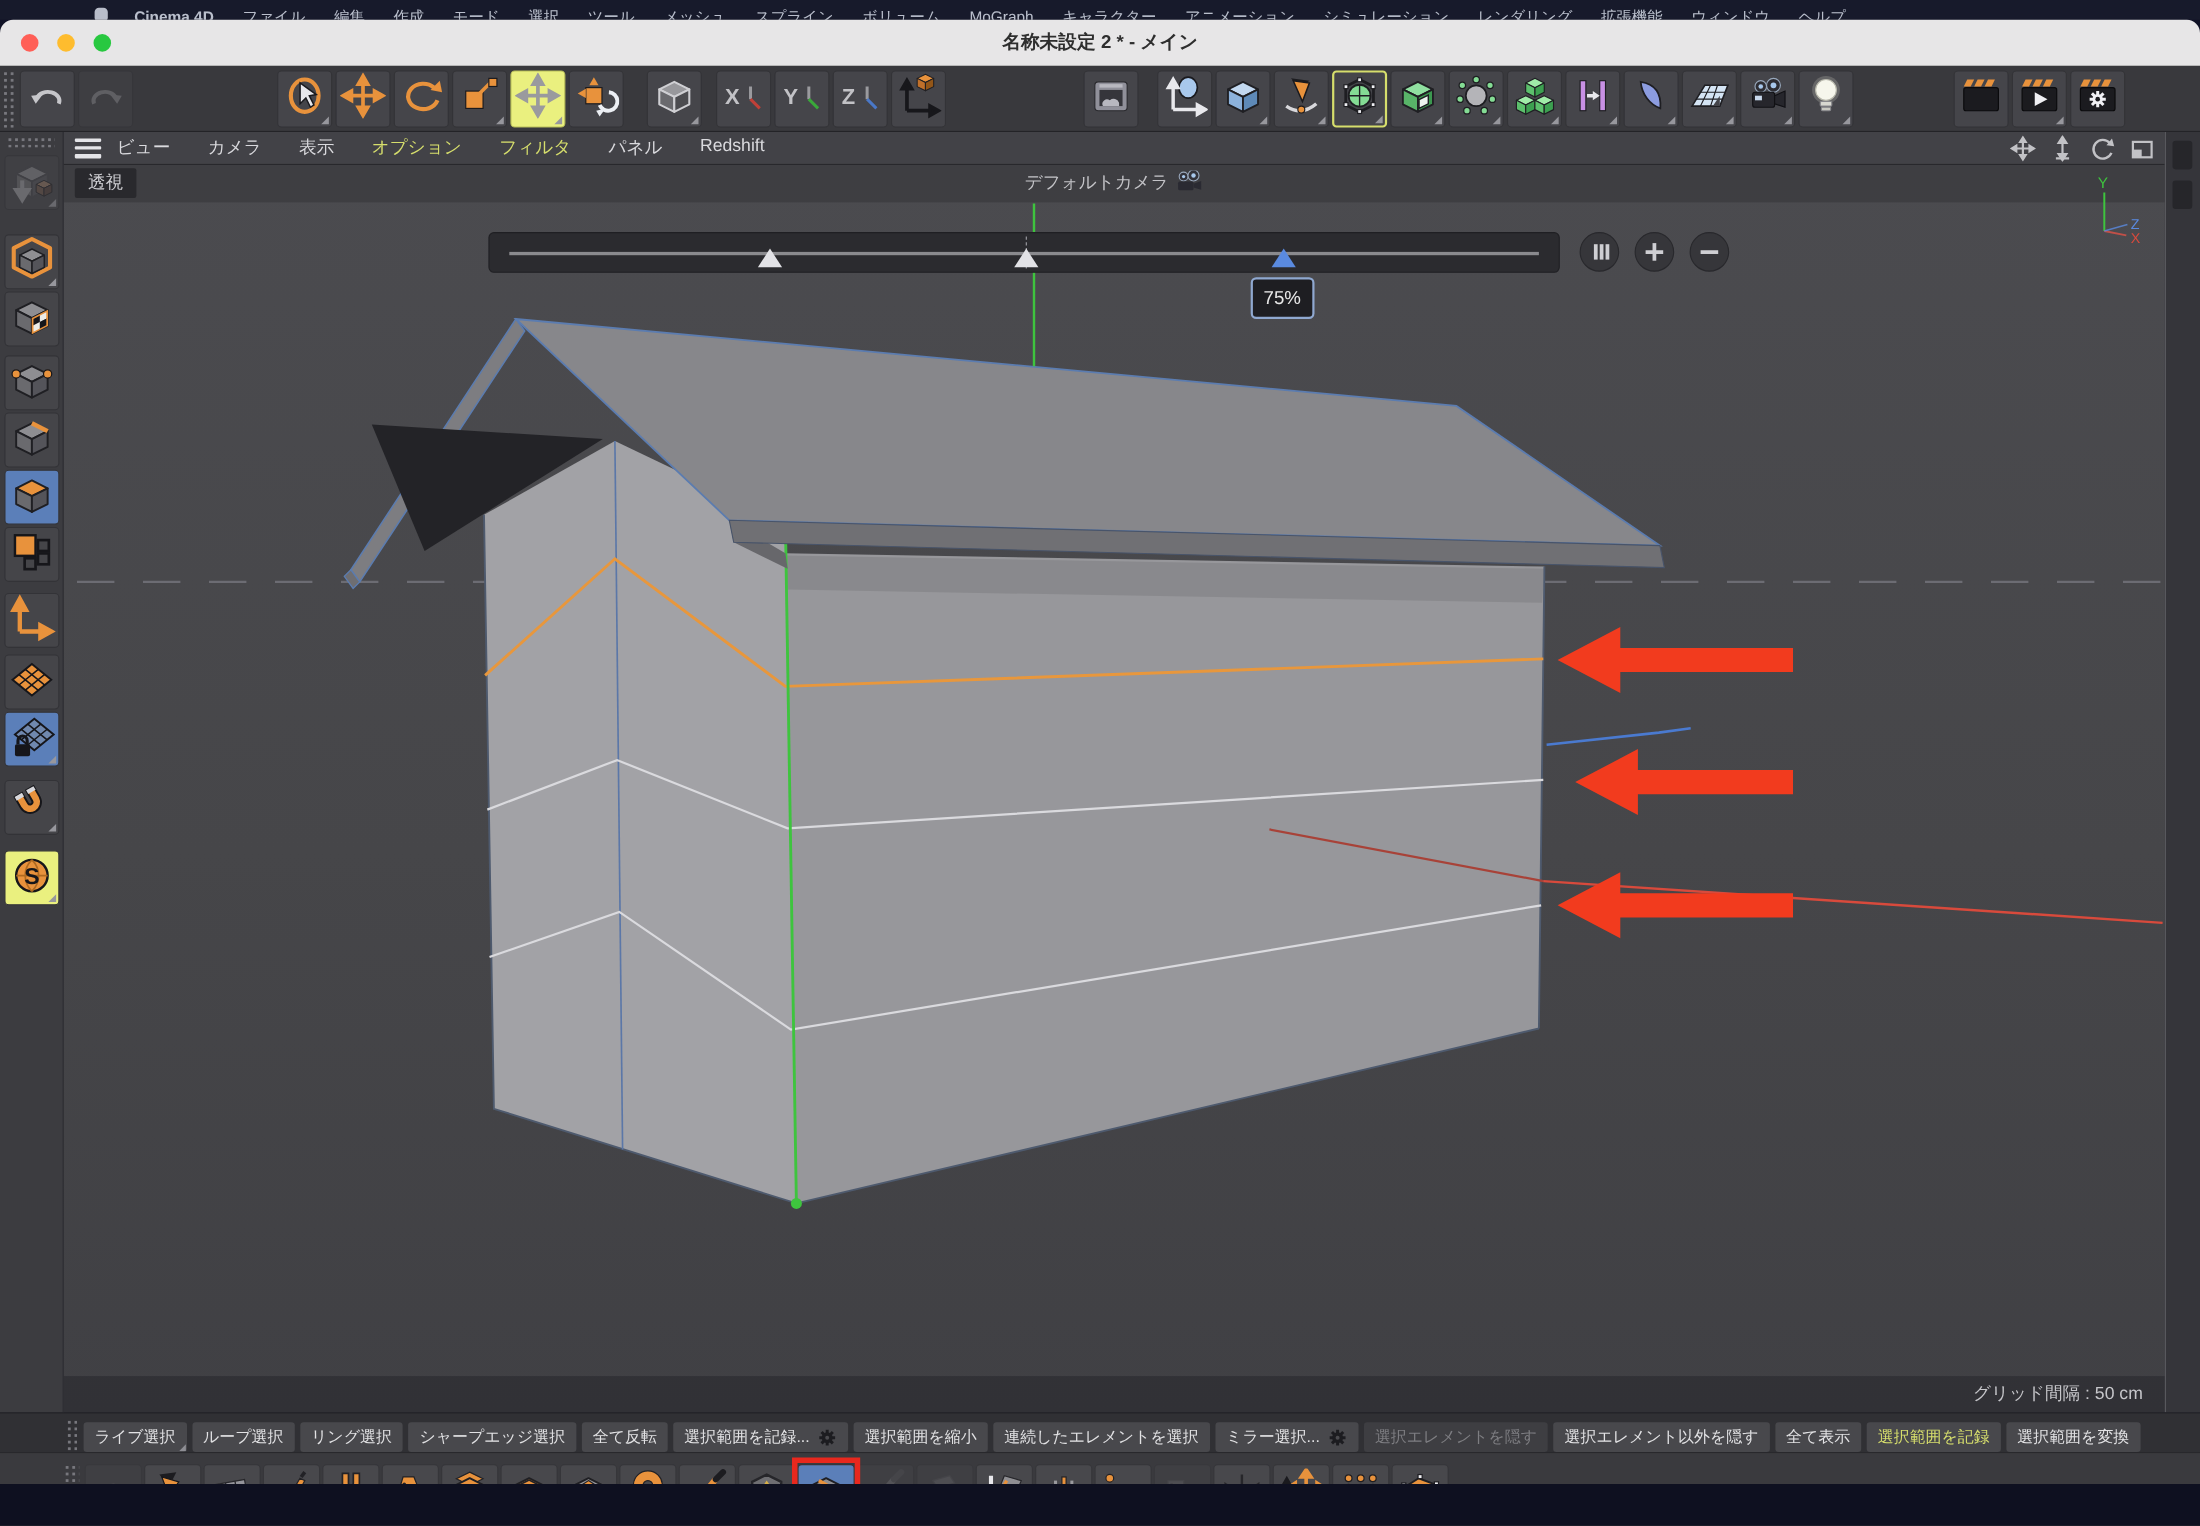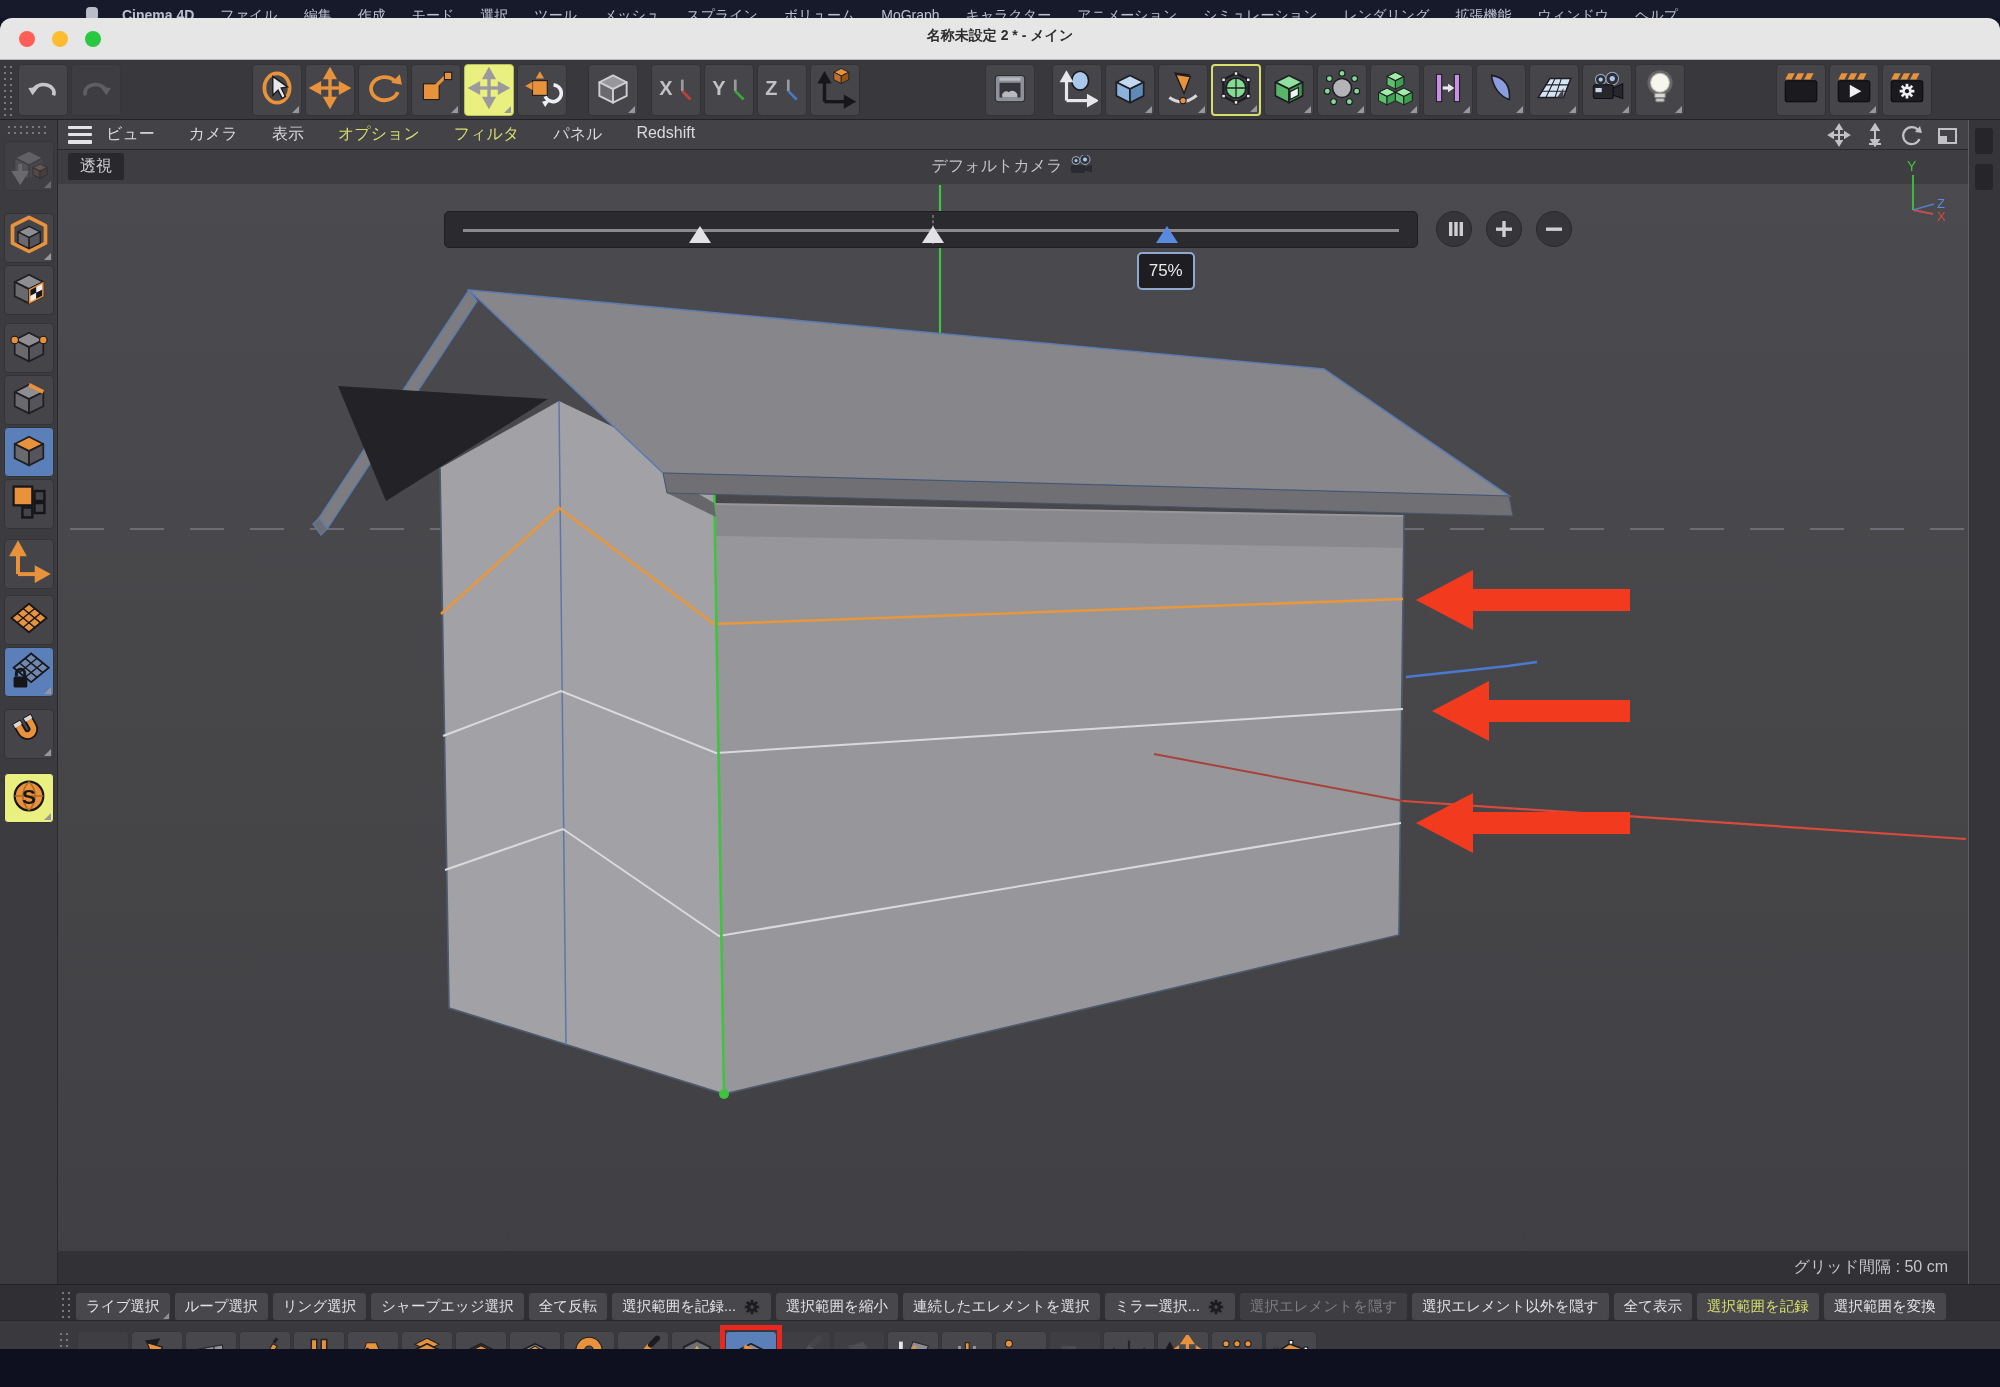--- a/index.html
+++ b/index.html
@@ -10,21 +10,21 @@
   #apple-dot{width:12px;height:13px;border-radius:4px;background:rgba(225,230,242,.8);margin:7px 0 0 86px;flex:none;}
   #menubar-items{display:flex;gap:26px;margin:5px 0 0 24px;white-space:nowrap;}
   #menubar-items span{font-size:14px;line-height:20px;color:rgba(222,228,240,.82);}
   #menubar-items span:first-child{font-weight:bold;}
   
   #titlebar{position:absolute;left:0;top:18px;width:2000px;height:42px;background:#e7e6e7;border-radius:12px 12px 0 0;border-bottom:1px solid #b8b8b8;}
   .tl{position:absolute;top:13px;width:16px;height:16px;border-radius:50%;}
   .tl.red{left:19px;background:#ff5f57;}
   .tl.yellow{left:52px;background:#febc2e;}
   .tl.green{left:85px;background:#28c840;}
-  #title{position:absolute;left:0;right:0;top:9px;text-align:center;font-size:14px;font-weight:bold;color:#2e2e2e;}
+  #title{position:absolute;left:0;right:0;top:9px;text-align:center;font-size:17px;font-weight:bold;color:#2e2e2e;}
   
   #toolbar{position:absolute;left:0;top:60px;width:2000px;height:60px;background:#39393d;border-bottom:1px solid #232327;display:flex;align-items:center;}
   .dots{background-image:radial-gradient(#78787e 1.2px,transparent 1.4px);background-size:6px 6px;}
   #toolbar .dots{width:12px;height:52px;margin-left:2px;flex:none;}
   .tbtn{position:relative;width:50px;height:52px;margin:0 1.5px;background:#45454a;border:1px solid #333337;border-radius:4px;display:flex;align-items:center;justify-content:center;flex:none;cursor:pointer;}
   .tbtn svg{width:42px;height:42px;}
   .tbtn.disabled{opacity:.45;}
   .tbtn.active{background:var(--active-yellow);border-color:#b8be5a;}
   .tbtn.outlined{border:2px solid var(--accent-yellow);}
   .tbtn.corner::after{content:"";position:absolute;right:2px;bottom:2px;border-left:7px solid transparent;border-bottom:7px solid #97979d;}

